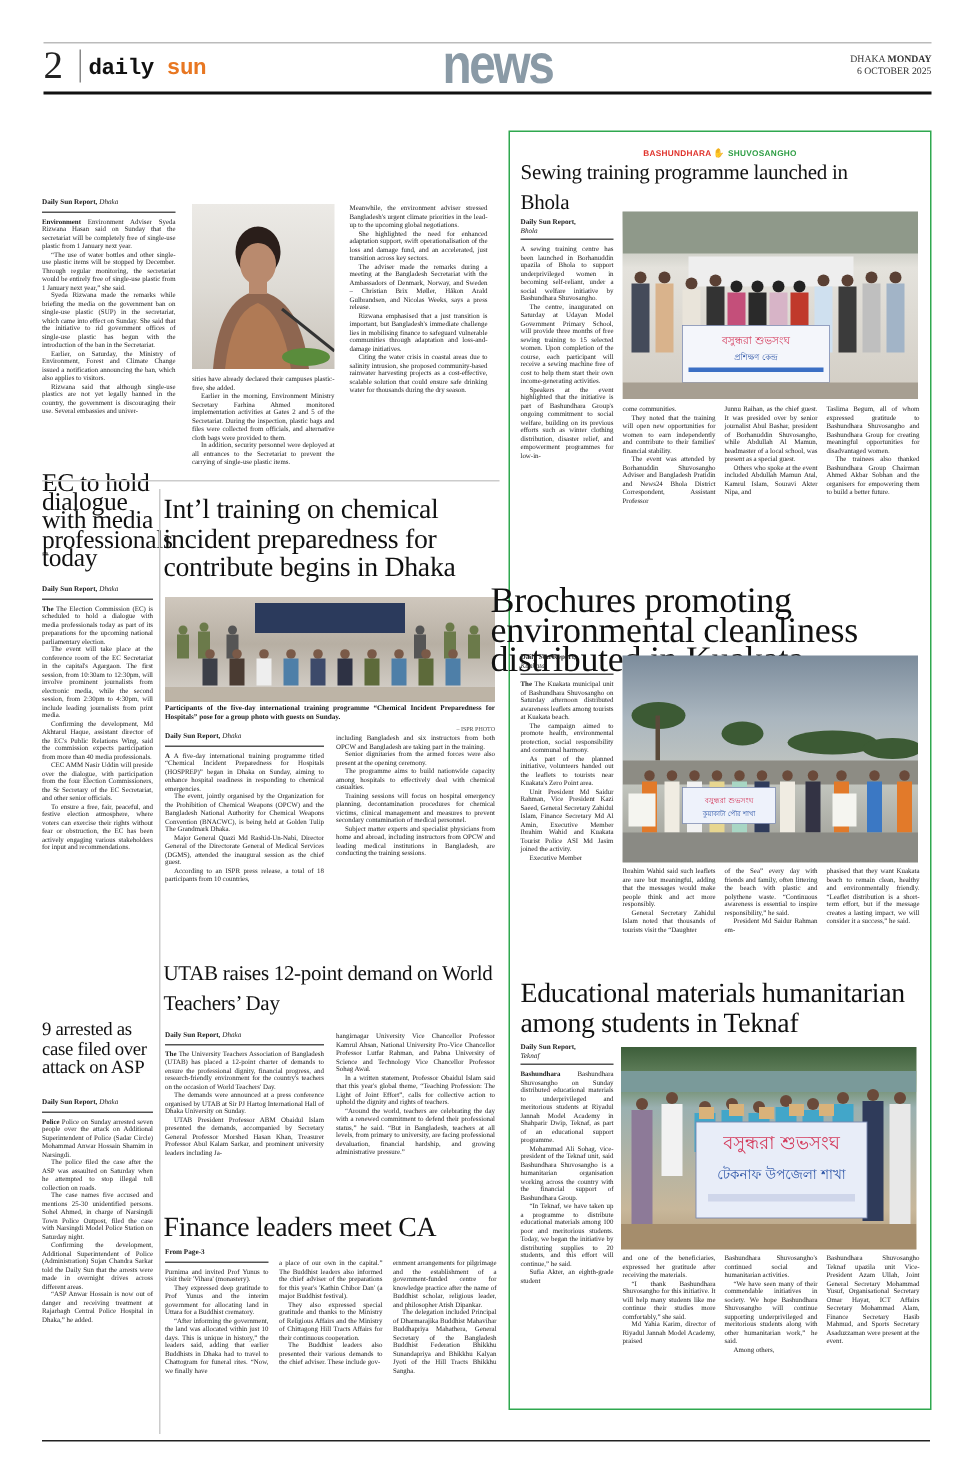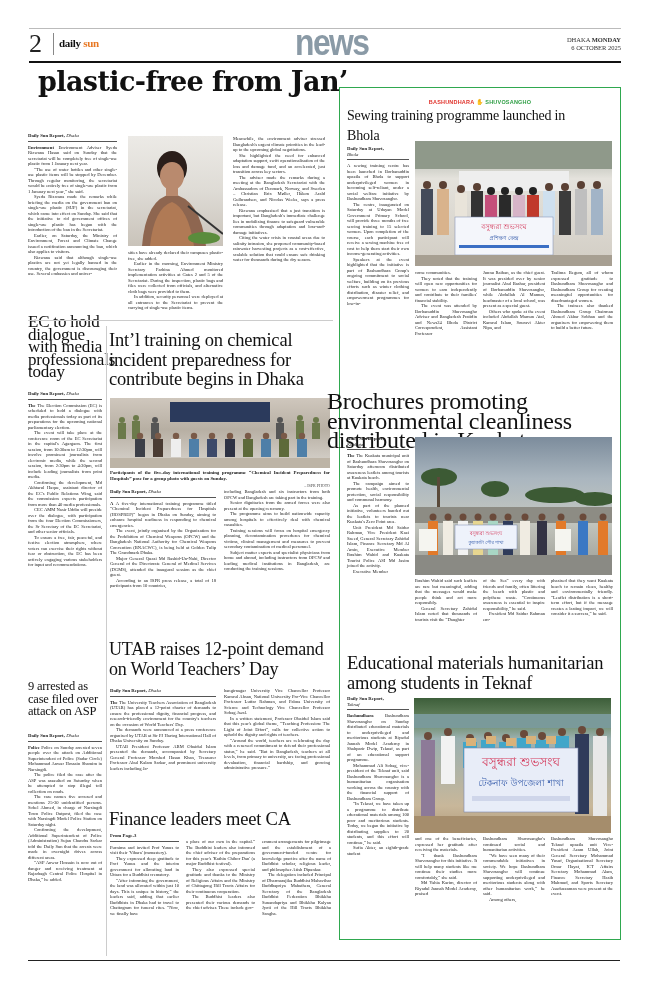--- a/index.html
+++ b/index.html
@@ -16,33 +16,32 @@
 .h2{font-family:"Liberation Serif",serif;font-weight:400;color:#111;letter-spacing:-0.2px}
 .photo{position:absolute;overflow:hidden}
 .caption{font-size:4.8px;font-weight:700;line-height:5.6px}
 </style>
 </head>
 <body>
 
 <div class="abs" style="left:29px;top:28px;width:592px;height:1px;background:#bbb"></div>
 <div class="abs" style="left:29px;top:30px;font-family:'Liberation Serif',serif;font-size:26px;font-weight:300;color:#222;line-height:28px">2</div>
 <div class="abs" style="left:53px;top:33px;width:0.8px;height:22px;background:#888"></div>
-<div class="abs" style="left:59px;top:37px;font-family:Liberation Serif, serif;font-weight:700;font-size:11px;letter-spacing:-0.3px">
+<div class="abs" style="left:59px;top:37px;font-family:Liberation Mono, monospace;font-weight:700;font-size:15px;letter-spacing:-0.3px">
   <span style="color:#111">daily</span>
   <span style="color:#e87722">sun</span>
 </div>
 <div class="abs" style="left:295px;top:22px;font-family:'Liberation Sans',sans-serif;font-weight:700;font-size:37px;color:#8a9aa6;letter-spacing:-1.8px;transform:scaleX(0.86);transform-origin:left">news</div>
 <div class="abs" style="right:29px;top:36px;text-align:right;font-size:6.5px;line-height:8px;color:#333">
   <div><span>DHAKA</span> <b>MONDAY</b></div>
   <div>6 OCTOBER 2025</div>
 </div>
 <div class="abs" style="left:29px;top:61px;width:592px;height:2.2px;background:#111"></div>
 
 <div class="abs h1" style="left:33px;top:67px;font-size:27px;line-height:30px;color:#111">
-  <div style="padding-left:5px">plastic-free from Jan’</div>
 </div>
 
 <div class="abs col" style="left:28px;top:133px;width:89px">
   <div class="byline"><span>Daily Sun Report,</span> <i>Dhaka</i></div>
   <p class="first"><b>Environment</b> <span>Environment Adviser Syeda Rizwana Hasan said on Sunday that the secretariat will be completely free of single-use plastic from 1 January next year.</span></p>
   <p>“The use of water bottles and other single-use plastic items will be stopped by December. Through regular monitoring, the secretariat would be entirely free of single-use plastic from 1 January next year,” she said.</p>
   <p>Syeda Rizwana made the remarks while briefing the media on the government ban on single-use plastic (SUP) in the secretariat, which came into effect on Sunday. She said that the initiative to rid government offices of single-use plastic has begun with the introduction of the ban in the Secretariat.</p>
   <p>Earlier, on Saturday, the Ministry of Environment, Forest and Climate Change issued a notification announcing the ban, which also applies to visitors.</p>
   <p>Rizwana said that although single-use plastics are not yet legally banned in the country, the government is discouraging their use. Several embassies and univer-</p>
 </div>
@@ -145,21 +144,21 @@
   <p>According to an ISPR press release, a total of 18 participants from 10 countries,</p>
 </div>
 <div class="abs col" style="left:224px;top:489px;width:106px">
   <p class="first">including Bangladesh and six instructors from both OPCW and Bangladesh are taking part in the training.</p>
   <p>Senior dignitaries from the armed forces were also present at the opening ceremony.</p>
   <p>The programme aims to build nationwide capacity among hospitals to effectively deal with chemical casualties.</p>
   <p>Training sessions will focus on hospital emergency planning, decontamination procedures for chemical victims, clinical management and measures to prevent secondary contamination of medical personnel.</p>
   <p>Subject matter experts and specialist physicians from home and abroad, including instructors from OPCW and leading medical institutions in Bangladesh, are conducting the training sessions.</p>
 </div>
 
-<div class="abs h2" style="left:109px;top:640px;width:225px;font-size:18px;line-height:19.5px">UTAB raises 12-point demand on World Teachers’ Day</div>
+<div class="abs h2" style="left:109px;top:640px;width:225px;font-size:14px;line-height:19.5px">UTAB raises 12-point demand on World Teachers’ Day</div>
 <div class="abs col" style="left:110px;top:688px;width:106px">
   <div class="byline"><span>Daily Sun Report,</span> <i>Dhaka</i></div>
   <p class="first"><b>The</b> <span>The University Teachers Association of Bangladesh (UTAB) has placed a 12-point charter of demands to ensure the professional dignity, financial progress, and research-friendly environment for the country's teachers on the occasion of World Teachers' Day.</span></p>
   <p>The demands were announced at a press conference organised by UTAB at Sir PJ Hartog International Hall of Dhaka University on Sunday.</p>
   <p>UTAB President Professor ABM Obaidul Islam presented the demands, accompanied by Secretary General Professor Morshed Hasan Khan, Treasurer Professor Abul Kalam Sarkar, and prominent university leaders including Ja-</p>
 </div>
 <div class="abs col" style="left:224px;top:688px;width:106px">
   <p class="first">hangirnagar University Vice Chancellor Professor Kamrul Ahsan, National University Pro-Vice Chancellor Professor Lutfar Rahman, and Pabna University of Science and Technology Vice Chancellor Professor Sohag Awal.</p>
   <p>In a written statement, Professor Obaidul Islam said that this year's global theme, “Teaching Profession: The Light of Joint Effort”, calls for collective action to uphold the dignity and rights of teachers.</p>
   <p>“Around the world, teachers are celebrating the day with a renewed commitment to defend their professional status,” he said. “But in Bangladesh, teachers at all levels, from primary to university, are facing professional devaluation, financial hardship, and growing administrative pressure.”</p>

